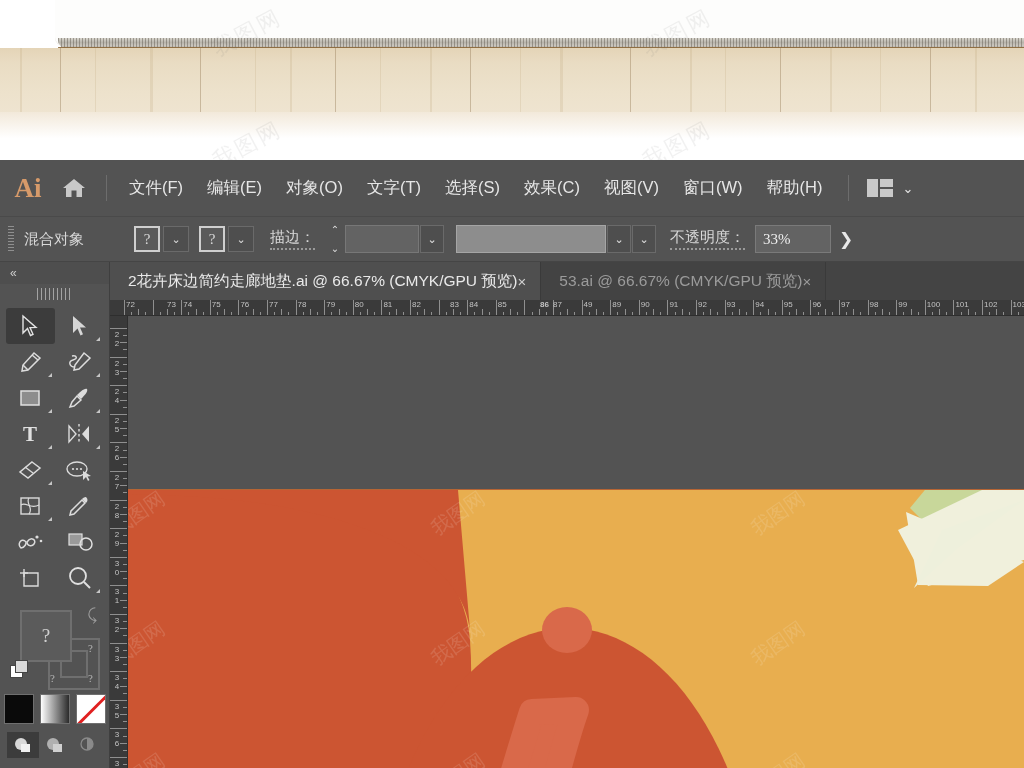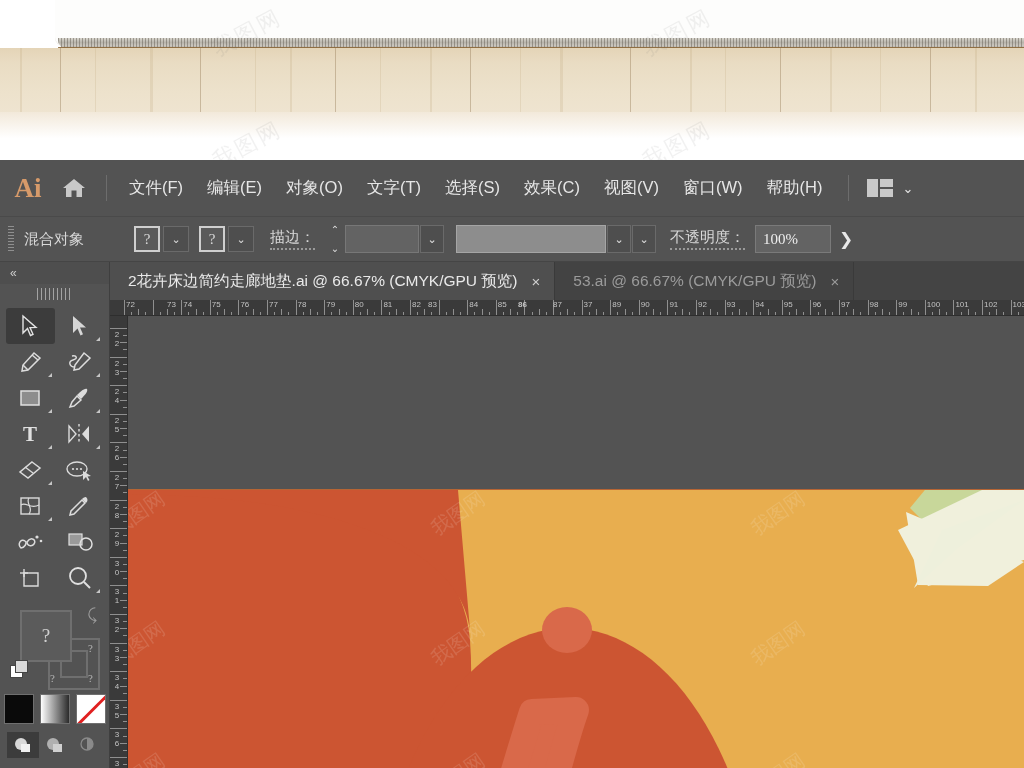--- a/index.html
+++ b/index.html
@@ -167,21 +167,21 @@
     color: #eee; font-size: 15px; font-family: "Liberation Serif", serif;
   }
   .more-arrow { color: #e8e8e8; font-size: 17px; margin-left: 8px; }
 
   
   .tabbar {
     position: absolute; left: 110px; top: 102px; right: 0; height: 38px;
     background: #444444; display: flex; align-items: stretch;
   }
   .tab {
-    display: flex; align-items: center; gap: 14px;
+    display: flex; align-items: center; gap: 0;
     padding: 0 14px 0 18px; font-size: 15.5px;
     white-space: nowrap; border-right: 1px solid #3a3a3a;
     font-family: "Liberation Sans", sans-serif;
   }
   .tab.active { background: #4f4f4f; color: #e9e9e9; }
   .tab.inactive { background: #434343; color: #9b9b9b; }
   .tab-close { font-size: 15px; color: #cfcfcf; }
   .tab.inactive .tab-close { color: #9b9b9b; }
 
   
@@ -393,21 +393,21 @@
       </div>
       <div class="field-blank"></div>
       <div class="drop-arrow">⌄</div>
 
       <div class="field-wide"></div>
       <div class="drop-arrow">⌄</div>
 
       <div class="drop-arrow">⌄</div>
 
       <div class="cb-label dotted" style="margin-left:14px;">不透明度：</div>
-      <div class="opacity-field">100%</div>
+      <div class="opacity-field">33%</div>
       <div class="more-arrow">❯</div>
     </div>
 
     <div class="toolpanel">
       <div class="tp-collapse">«</div>
       <div class="tp-grip"></div>
 
       <div class="tool-grid">
         <div class="tool selected">
           <svg width="22" height="24" viewBox="0 0 22 24">
@@ -633,46 +633,46 @@
         <div class="hnum" style="left: 271.4px;">81</div>
         <div class="htick" style="left: 278.55px; height: 4px; top: 12px;"></div>
         <div class="htick" style="left: 285.7px; height: 7px; top: 9px;"></div>
         <div class="htick" style="left: 292.85px; height: 4px; top: 12px;"></div>
         <div class="htick" style="left: 300px; height: 16px;"></div>
         <div class="hnum" style="left: 300px;">82</div>
         <div class="htick" style="left: 307.15px; height: 4px; top: 12px;"></div>
         <div class="htick" style="left: 314.3px; height: 7px; top: 9px;"></div>
         <div class="htick" style="left: 321.45px; height: 4px; top: 12px;"></div>
         <div class="htick" style="left: 328.6px; height: 16px;"></div>
-        <div class="hnum" style="left: 310px; padding-left: 8px;">83</div>
+        <div class="hnum" style="left: 332px; padding-left: 8px;">83</div>
         <div class="htick" style="left: 335.75px; height: 4px; top: 12px;"></div>
         <div class="htick" style="left: 342.9px; height: 7px; top: 9px;"></div>
         <div class="htick" style="left: 350.05px; height: 4px; top: 12px;"></div>
         <div class="htick" style="left: 357.2px; height: 16px;"></div>
         <div class="hnum" style="left: 357.2px;">84</div>
         <div class="htick" style="left: 364.35px; height: 4px; top: 12px;"></div>
         <div class="htick" style="left: 371.5px; height: 7px; top: 9px;"></div>
         <div class="htick" style="left: 378.65px; height: 4px; top: 12px;"></div>
         <div class="htick" style="left: 385.8px; height: 16px;"></div>
         <div class="hnum" style="left: 385.8px;">85</div>
         <div class="htick" style="left: 392.95px; height: 4px; top: 12px;"></div>
         <div class="htick" style="left: 400.1px; height: 7px; top: 9px;"></div>
         <div class="htick" style="left: 407.25px; height: 4px; top: 12px;"></div>
         <div class="htick" style="left: 414.4px; height: 16px;"></div>
-        <div class="hnum" style="left: 406px; font-weight: bold;">86</div>
+        <div class="hnum" style="left: 428px; font-weight: bold;">86</div>
         <div class="htick" style="left: 421.55px; height: 4px; top: 12px;"></div>
         <div class="htick" style="left: 428.7px; height: 7px; top: 9px;"></div>
         <div class="htick" style="left: 435.85px; height: 4px; top: 12px;"></div>
         <div class="htick" style="left: 443px; height: 16px;"></div>
         <div class="hnum" style="left: 426px; padding-left: 17px;">87</div>
         <div class="htick" style="left: 450.15px; height: 4px; top: 12px;"></div>
         <div class="htick" style="left: 457.3px; height: 7px; top: 9px;"></div>
         <div class="htick" style="left: 464.45px; height: 4px; top: 12px;"></div>
         <div class="htick" style="left: 471.6px; height: 16px;"></div>
-        <div class="hnum" style="left: 471.6px;">37</div>
+        <div class="hnum" style="left: 471.6px;">49</div>
         <div class="htick" style="left: 478.75px; height: 4px; top: 12px;"></div>
         <div class="htick" style="left: 485.9px; height: 7px; top: 9px;"></div>
         <div class="htick" style="left: 493.05px; height: 4px; top: 12px;"></div>
         <div class="htick" style="left: 500.2px; height: 16px;"></div>
         <div class="hnum" style="left: 500.2px;">89</div>
         <div class="htick" style="left: 507.35px; height: 4px; top: 12px;"></div>
         <div class="htick" style="left: 514.5px; height: 7px; top: 9px;"></div>
         <div class="htick" style="left: 521.65px; height: 4px; top: 12px;"></div>
         <div class="htick" style="left: 528.8px; height: 16px;"></div>
         <div class="hnum" style="left: 528.8px;">90</div>

